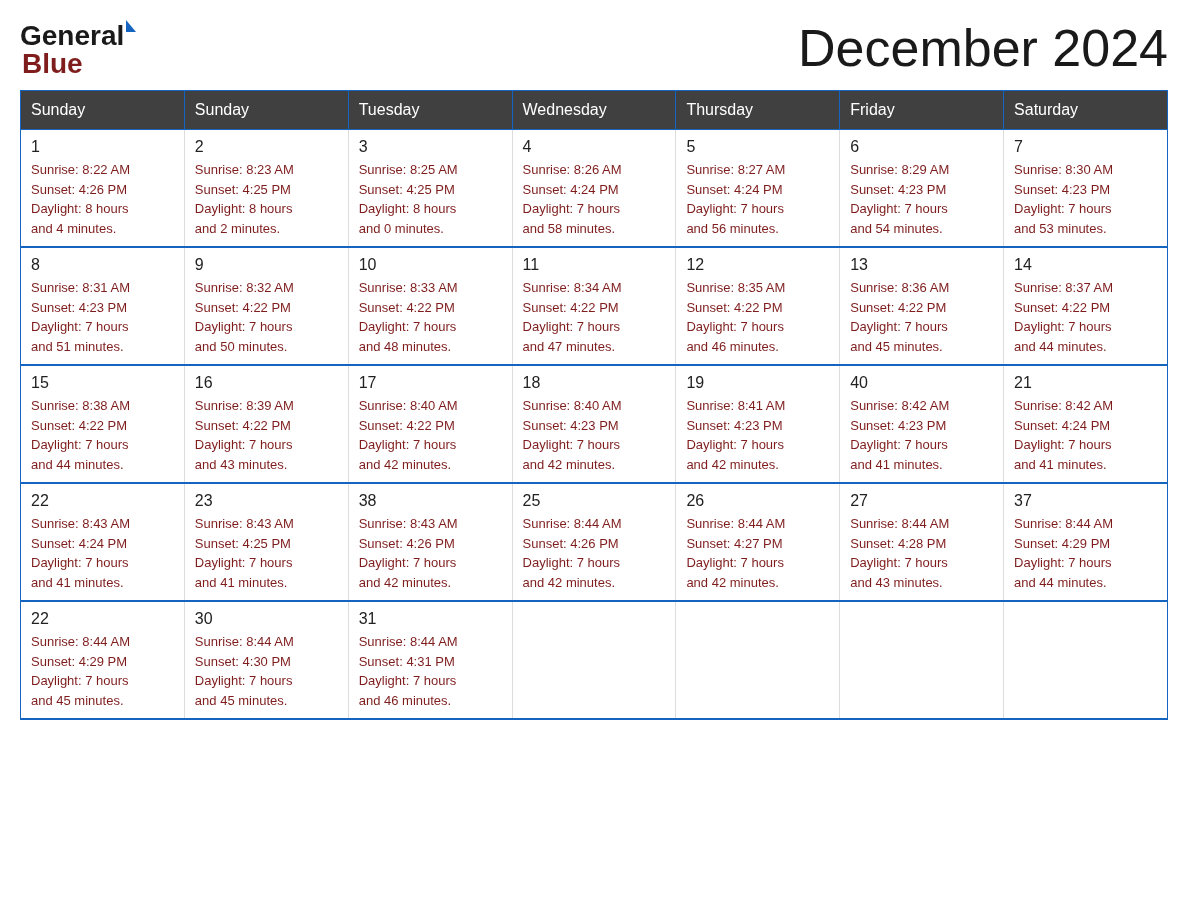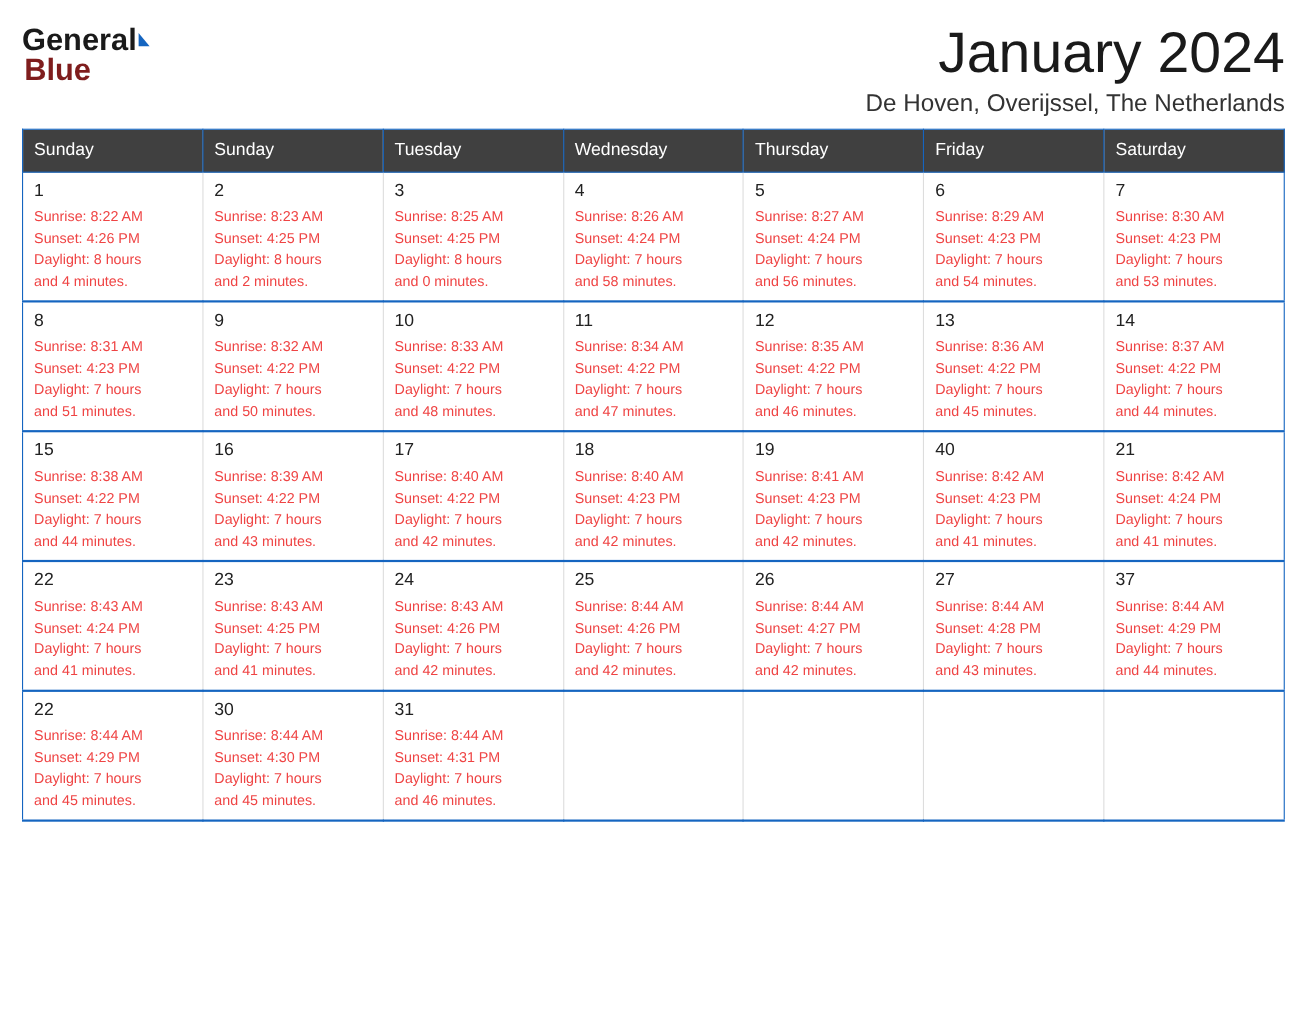--- a/index.html
+++ b/index.html
@@ -19,21 +19,20 @@
     .logo {
       display: flex;
       flex-direction: column;
       align-items: flex-start;
     }
     .logo-general {
       font-size: 28px;
       font-weight: bold;
       color: #1a1a1a;
       display: flex;
-      align-items: center;
     }
     .logo-arrow {
       display: inline-block;
       width: 0;
       height: 0;
       border-left: 10px solid #1565c0;
       border-top: 12px solid transparent;
       border-bottom: 0px solid transparent;
       margin-left: 2px;
       vertical-align: middle;
@@ -98,21 +97,21 @@
     }
     .day-number {
       font-size: 16px;
       font-weight: normal;
       display: block;
       margin-bottom: 4px;
     }
     .day-info {
       font-size: 13px;
       line-height: 1.5;
-      color: #ef4444;
+      color: #7f1d1d;
     }
     .empty-cell {
       background: #fff;
     }
     .last-row td {
       border-bottom: 1px solid #1565c0;
     }
     .logo-wrapper {
       display: flex;
       flex-direction: row;
@@ -132,22 +131,21 @@
       <div class="logo-text-wrapper">
         <div class="logo-general">
           <span style="color:#1a1a1a;">General</span>
             <span class="logo-arrow"></span>
         </div>
         <div class="logo-blue-text">Blue</div>
       </div>
     </div>
   </div>
   <div class="title-section">
-    <div class="month-title">January 2024</div>
-    <div class="location-title">De Hoven, Overijssel, The Netherlands</div>
+    <div class="month-title">December 2024</div>
   </div>
 </div>
 
 <table class="calendar">
   <thead>
     <tr>
     <th>Sunday</th>
         <th>Sunday</th>
         <th>Tuesday</th>
         <th>Wednesday</th>
@@ -365,21 +363,21 @@
         <td>
           <span class="day-number">23</span>
           <div class="day-info">
             Sunrise: 8:43 AM<br>
             Sunset: 4:25 PM<br>
             Daylight: 7 hours<br>
             and 41 minutes.
           </div>
         </td>
         <td>
-          <span class="day-number">24</span>
+          <span class="day-number">38</span>
           <div class="day-info">
             Sunrise: 8:43 AM<br>
             Sunset: 4:26 PM<br>
             Daylight: 7 hours<br>
             and 42 minutes.
           </div>
         </td>
         <td>
           <span class="day-number">25</span>
           <div class="day-info">

